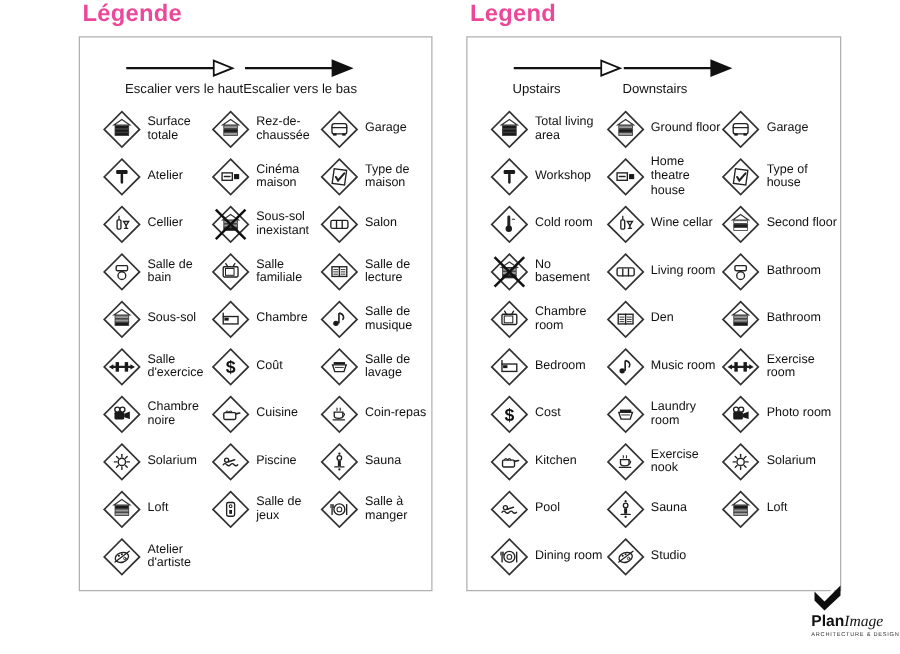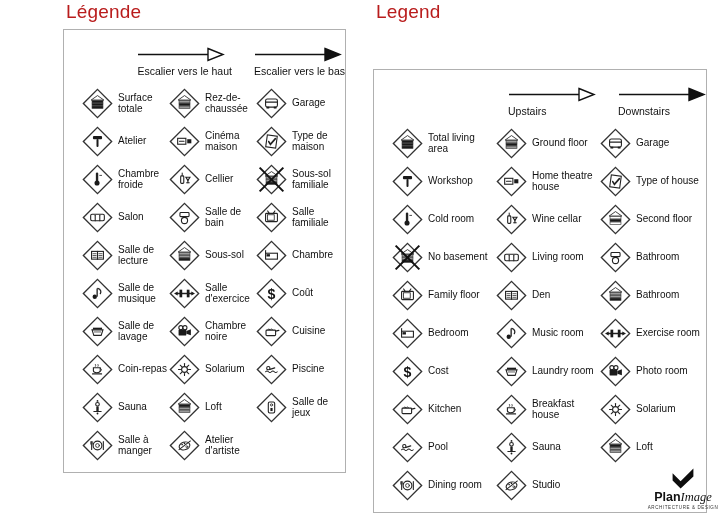--- a/index.html
+++ b/index.html
@@ -1,45 +1,45 @@
 <!DOCTYPE html>
 <html><head>
 <meta charset="utf-8">
 <style>
   html,body{margin:0;padding:0;}
   body{
     width:720px;height:523px;position:relative;overflow:hidden;
     background:#ffffff;font-family:"Liberation Sans",sans-serif;color:#111;
   }
   .panel-title{
-    position:absolute;top:1px;margin:0;font-size:19px;font-weight:normal;
-    letter-spacing:.2px;color:#b91c1c;
+    position:absolute;top:1px;margin:0;font-size:19px;font-weight:bold;
+    letter-spacing:.2px;color:#ec4899;
   }
   #title-fr{left:66px;}
   #title-en{left:376px;}
   .panel{
     position:absolute;top:29px;height:444px;box-sizing:border-box;
     border:1px solid #b0b0b0;background:#fff;
   }
   #panel-fr{left:63px;width:283px;}
-  #panel-en{left:373px;width:334px;margin-top:40px;}
-  .arrows{display:flex;gap:22px;padding:17px 0 2px 36px;justify-content:flex-end;}
+  #panel-en{left:373px;width:300px;}
+  .arrows{display:flex;padding:17px 0 2px 36px;}
   .arrow-block{display:flex;flex-direction:column;}
   .arrow-block svg{display:block;width:88px;height:15px;}
   .arrow-label{font-size:10.5px;color:#111;margin-top:3px;white-space:nowrap;}
   .grid{
     display:grid;grid-template-columns:repeat(3,1fr);grid-auto-rows:38px;
     padding:5px 2px 0 18px;align-items:center;
   }
   .cell{display:flex;align-items:center;gap:5px;min-width:0;}
   .cell svg{width:31px;height:31px;flex:0 0 auto;}
   .cell-label{font-size:10px;line-height:1.12;color:#111;}
   #logo{
     position:absolute;left:649px;top:466px;width:68px;
-    display:flex;flex-direction:column;align-items:center;
+    display:flex;flex-direction:column;
   }
   #logo svg{width:26px;height:24px;display:block;}
   .logo-text{font-size:12.5px;line-height:1;margin-top:1px;white-space:nowrap;}
   .logo-plan{font-weight:bold;font-family:"Liberation Sans",sans-serif;}
   .logo-image{font-style:italic;font-family:"Liberation Serif",serif;}
   .logo-sub{font-size:4.5px;letter-spacing:.6px;color:#333;margin-top:1px;white-space:nowrap;}
 </style>
 </head>
 <body>
 
@@ -129,31 +129,20 @@
           <g stroke="#222" stroke-width="1.2" fill="none" stroke-linecap="round">
             <g transform="rotate(8 17 17)">
               <rect x="11.5" y="10.5" width="11" height="13" fill="#fff"></rect>
               <path d="M14,17.5 l2.3,2.8 l4.5,-7" stroke-width="1.8"></path>
             </g>
           </g>
         </svg>
     <div class="cell-label">Type de maison</div>
   </div>
 
-  <div class="cell">
-    <svg viewBox="0 0 34 34">
-          <polygon points="17,1.5 32.5,17 17,32.5 1.5,17" fill="#fff" stroke="#333" stroke-width="1.5"></polygon>
-          <g stroke="#222" stroke-width="1.2" fill="none" stroke-linecap="round">
-            <line x1="16.5" y1="10.5" x2="16.5" y2="18.5" stroke-width="2.6"></line>
-            <circle cx="16.5" cy="20.8" r="2.8" fill="#1a1a1a" stroke="none"></circle>
-            <line x1="19.5" y1="12.5" x2="21.5" y2="12.5" stroke-width="0.9"></line>
-          </g>
-        </svg>
-    <div class="cell-label">Chambre froide</div>
-  </div>
 
   <div class="cell">
     <svg viewBox="0 0 34 34">
           <polygon points="17,1.5 32.5,17 17,32.5 1.5,17" fill="#fff" stroke="#333" stroke-width="1.5"></polygon>
           <g stroke="#222" stroke-width="1.2" fill="none" stroke-linecap="round">
             <rect x="12.8" y="13" width="3.4" height="8.2" rx="1" fill="#fff"></rect>
             <rect x="13.9" y="9.5" width="1.2" height="3.8" fill="#333" stroke="none"></rect>
             <polygon points="18.5,14.5 23,14.5 20.75,18"></polygon>
             <line x1="20.75" y1="18" x2="20.75" y2="20.5"></line>
             <line x1="19.3" y1="20.5" x2="22.2" y2="20.5"></line>
@@ -166,21 +155,21 @@
   <div class="cell">
     <svg viewBox="0 0 34 34">
           <polygon points="17,1.5 32.5,17 17,32.5 1.5,17" fill="#fff" stroke="#333" stroke-width="1.5"></polygon>
           <polygon points="17,8.3 24,13.2 10,13.2" fill="#fff" stroke="#333" stroke-width="1"></polygon>
           <rect x="11" y="13.8" width="12" height="2.5" fill="#9a9a9a" stroke="#333" stroke-width="0.7"></rect>
           <rect x="11" y="16.8" width="12" height="2.5" fill="#9a9a9a" stroke="#333" stroke-width="0.7"></rect>
           <rect x="11" y="19.8" width="12" height="2.5" fill="#1a1a1a" stroke="#333" stroke-width="0.7"></rect>
           <line x1="4" y1="4" x2="30" y2="30" stroke="#111" stroke-width="2.2"></line>
           <line x1="30" y1="4" x2="4" y2="30" stroke="#111" stroke-width="2.2"></line>
         </svg>
-    <div class="cell-label">Sous-sol familiale</div>
+    <div class="cell-label">Sous-sol inexistant</div>
   </div>
 
   <div class="cell">
     <svg viewBox="0 0 34 34">
           <polygon points="17,1.5 32.5,17 17,32.5 1.5,17" fill="#fff" stroke="#333" stroke-width="1.5"></polygon>
           <g stroke="#222" stroke-width="1.2" fill="none" stroke-linecap="round">
             <rect x="9.5" y="13.5" width="15" height="7" rx="1.5"></rect>
             <line x1="14.5" y1="14.5" x2="14.5" y2="20.5"></line>
             <line x1="19.5" y1="14.5" x2="19.5" y2="20.5"></line>
           </g>
@@ -601,21 +590,21 @@
   <div class="cell">
     <svg viewBox="0 0 34 34">
           <polygon points="17,1.5 32.5,17 17,32.5 1.5,17" fill="#fff" stroke="#333" stroke-width="1.5"></polygon>
           <g stroke="#222" stroke-width="1.2" fill="none" stroke-linecap="round">
             <rect x="10.5" y="12.5" width="13" height="9" rx="1"></rect>
             <rect x="12.5" y="14" width="7.5" height="6" stroke-width="0.9"></rect>
             <line x1="14.5" y1="12.5" x2="12.8" y2="9.8"></line>
             <line x1="19" y1="12.5" x2="20.7" y2="9.8"></line>
           </g>
         </svg>
-    <div class="cell-label">Family floor</div>
+    <div class="cell-label">Chambre room</div>
   </div>
 
   <div class="cell">
     <svg viewBox="0 0 34 34">
           <polygon points="17,1.5 32.5,17 17,32.5 1.5,17" fill="#fff" stroke="#333" stroke-width="1.5"></polygon>
           <g stroke="#222" stroke-width="1.2" fill="none" stroke-linecap="round">
             <rect x="10.5" y="12.5" width="13" height="8.5" fill="#fff"></rect>
             <line x1="17" y1="12.5" x2="17" y2="21"></line>
             <line x1="12" y1="15" x2="15.5" y2="15" stroke-width="0.8"></line>
             <line x1="18.5" y1="15" x2="22" y2="15" stroke-width="0.8"></line>
@@ -726,21 +715,21 @@
     <svg viewBox="0 0 34 34">
           <polygon points="17,1.5 32.5,17 17,32.5 1.5,17" fill="#fff" stroke="#333" stroke-width="1.5"></polygon>
           <g stroke="#222" stroke-width="1.2" fill="none" stroke-linecap="round">
             <path d="M12.5,15 h7.5 v3.5 q0,2 -3.75,2 q-3.75,0 -3.75,-2 Z" fill="#fff"></path>
             <path d="M20,15.8 q3,0.5 0,3.4" stroke-width="1"></path>
             <line x1="11.5" y1="21.8" x2="21.5" y2="21.8"></line>
             <path d="M14.8,13.5 q0.6,-1 0,-2" stroke-width="0.9"></path>
             <path d="M17.6,13.5 q0.6,-1 0,-2" stroke-width="0.9"></path>
           </g>
         </svg>
-    <div class="cell-label">Breakfast house</div>
+    <div class="cell-label">Exercise nook</div>
   </div>
 
   <div class="cell">
     <svg viewBox="0 0 34 34">
           <polygon points="17,1.5 32.5,17 17,32.5 1.5,17" fill="#fff" stroke="#333" stroke-width="1.5"></polygon>
           <g stroke="#222" stroke-width="1.2" fill="none" stroke-linecap="round">
             <circle cx="17" cy="17" r="3.2"></circle>
             <line x1="17" y1="12.6" x2="17" y2="10.4"></line>
             <line x1="17" y1="21.4" x2="17" y2="23.6"></line>
             <line x1="12.6" y1="17" x2="10.4" y2="17"></line>

